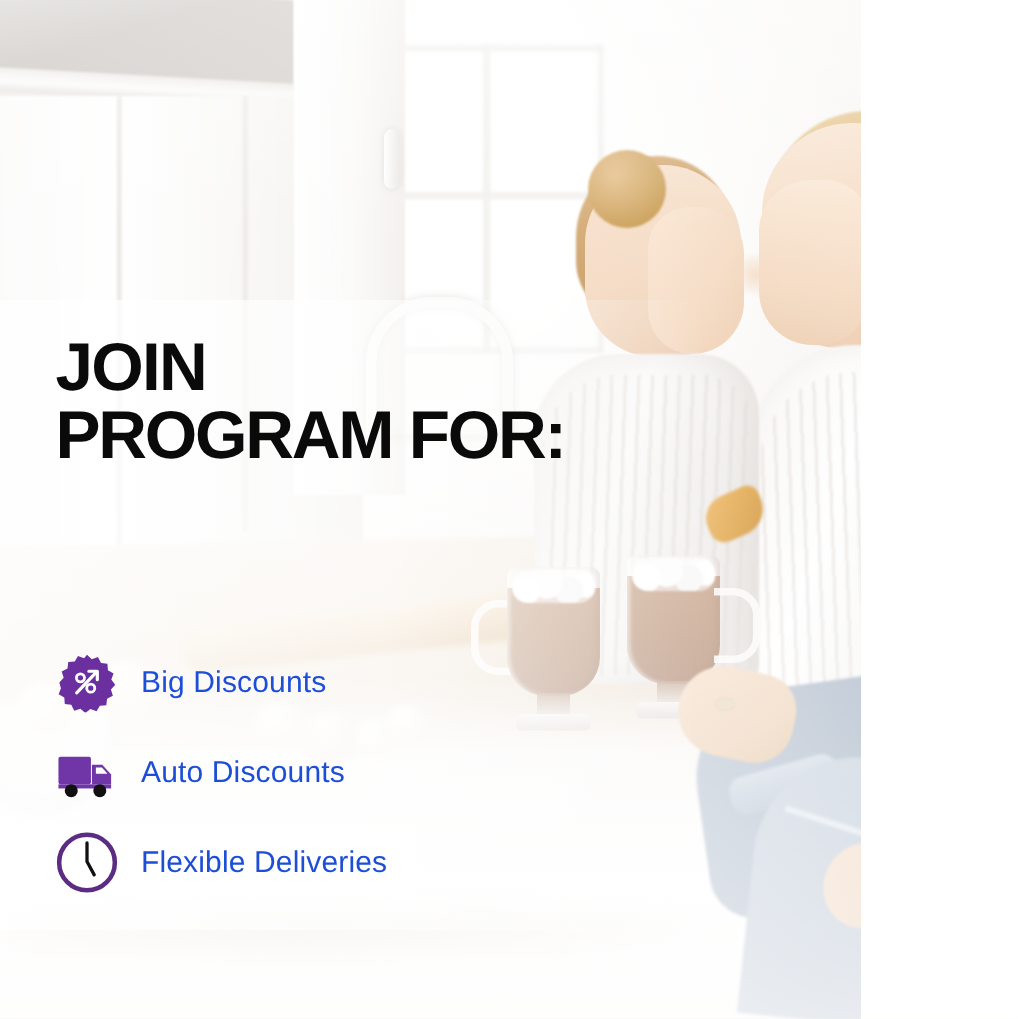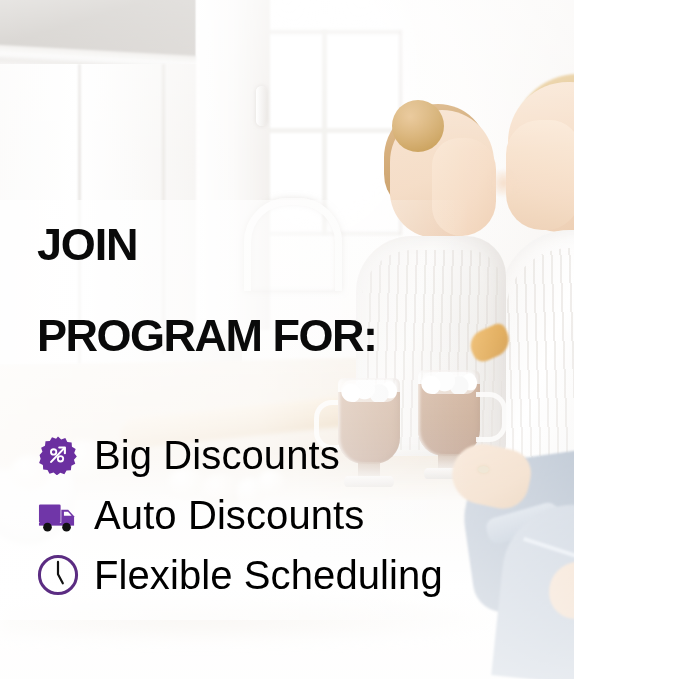--- a/index.html
+++ b/index.html
@@ -494,21 +494,21 @@
     font-family: "Liberation Sans", sans-serif;
     font-weight: bold;
     font-size: 45px;
     line-height: 45px;
     letter-spacing: -1.2px;
     text-transform: uppercase;
     white-space: nowrap;
   }
   .headline-line { display: block; }
   .headline-line.l2 { letter-spacing: -1.8px; }
-  .headline-line.l3 { letter-spacing: -1.5px; margin-top: 46px; }
+  .headline-line.l3 { letter-spacing: -1.5px; }
 
   .benefits {
     position: absolute;
     left: 36px;
     top: 425px;
     margin: 0;
     padding: 0;
     list-style: none;
   }
   .benefit {
@@ -520,23 +520,23 @@
   .benefit-icon {
     width: 44px;
     height: 44px;
     flex: 0 0 44px;
     display: flex;
     align-items: center;
     justify-content: center;
   }
   .benefit-label {
     font-family: "Liberation Sans", sans-serif;
-    font-size: 40px;
+    font-size: 20px;
     font-weight: normal;
-    color: #000000;
+    color: #1d4ed8;
     letter-spacing: .1px;
     white-space: nowrap;
   }
 </style>
 </head>
 <body>
 
 <div id="promo-card">
 
   <div class="photo-layer">
@@ -656,18 +656,18 @@
         <span class="benefit-label">Auto Discounts</span>
       </li>
 
       <li class="benefit">
         <span class="benefit-icon">
           <svg viewBox="0 0 64 64" width="44" height="44" aria-hidden="true">
             <circle cx="32" cy="32" r="27" fill="none" stroke="#5B2C82" stroke-width="4.4"></circle>
             <path d="M32 13v18l7 13" fill="none" stroke="#111111" stroke-width="3.2" stroke-linecap="round" stroke-linejoin="round"></path>
           </svg>
         </span>
-        <span class="benefit-label">Flexible Scheduling</span>
+        <span class="benefit-label">Flexible Deliveries</span>
       </li>
 
     </ul>
   </div>
 </div>
 
 </body></html>

